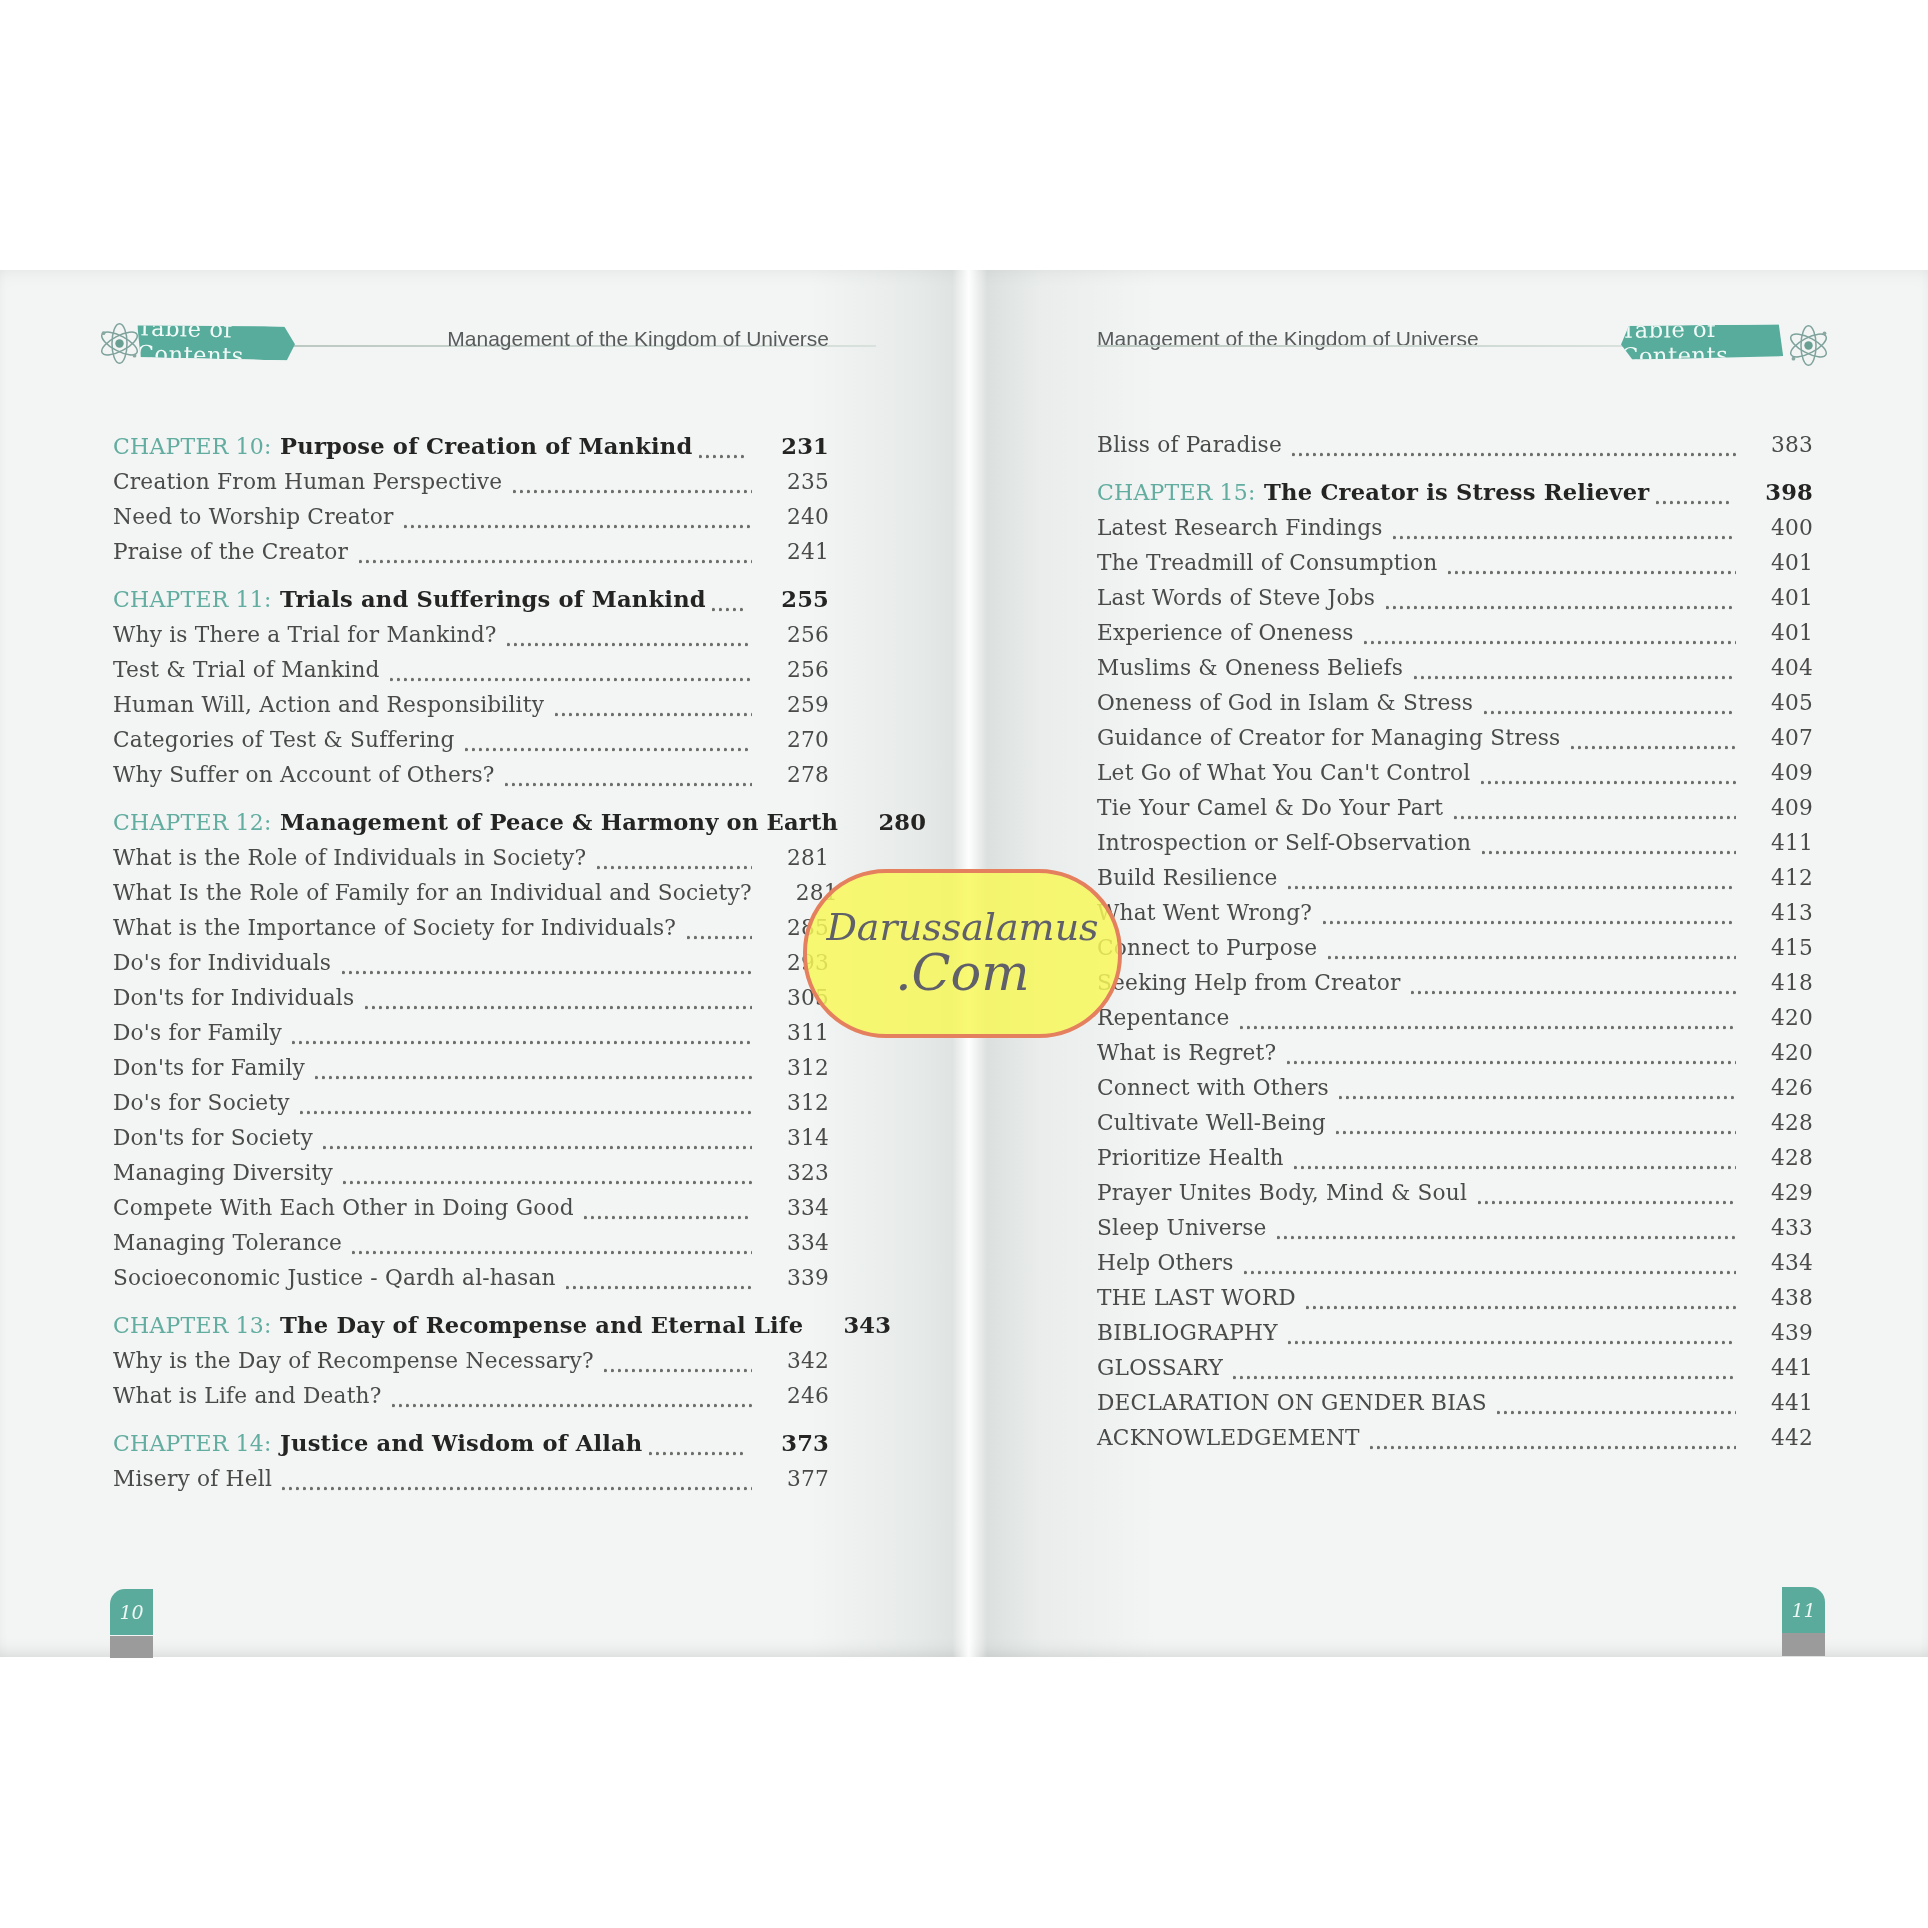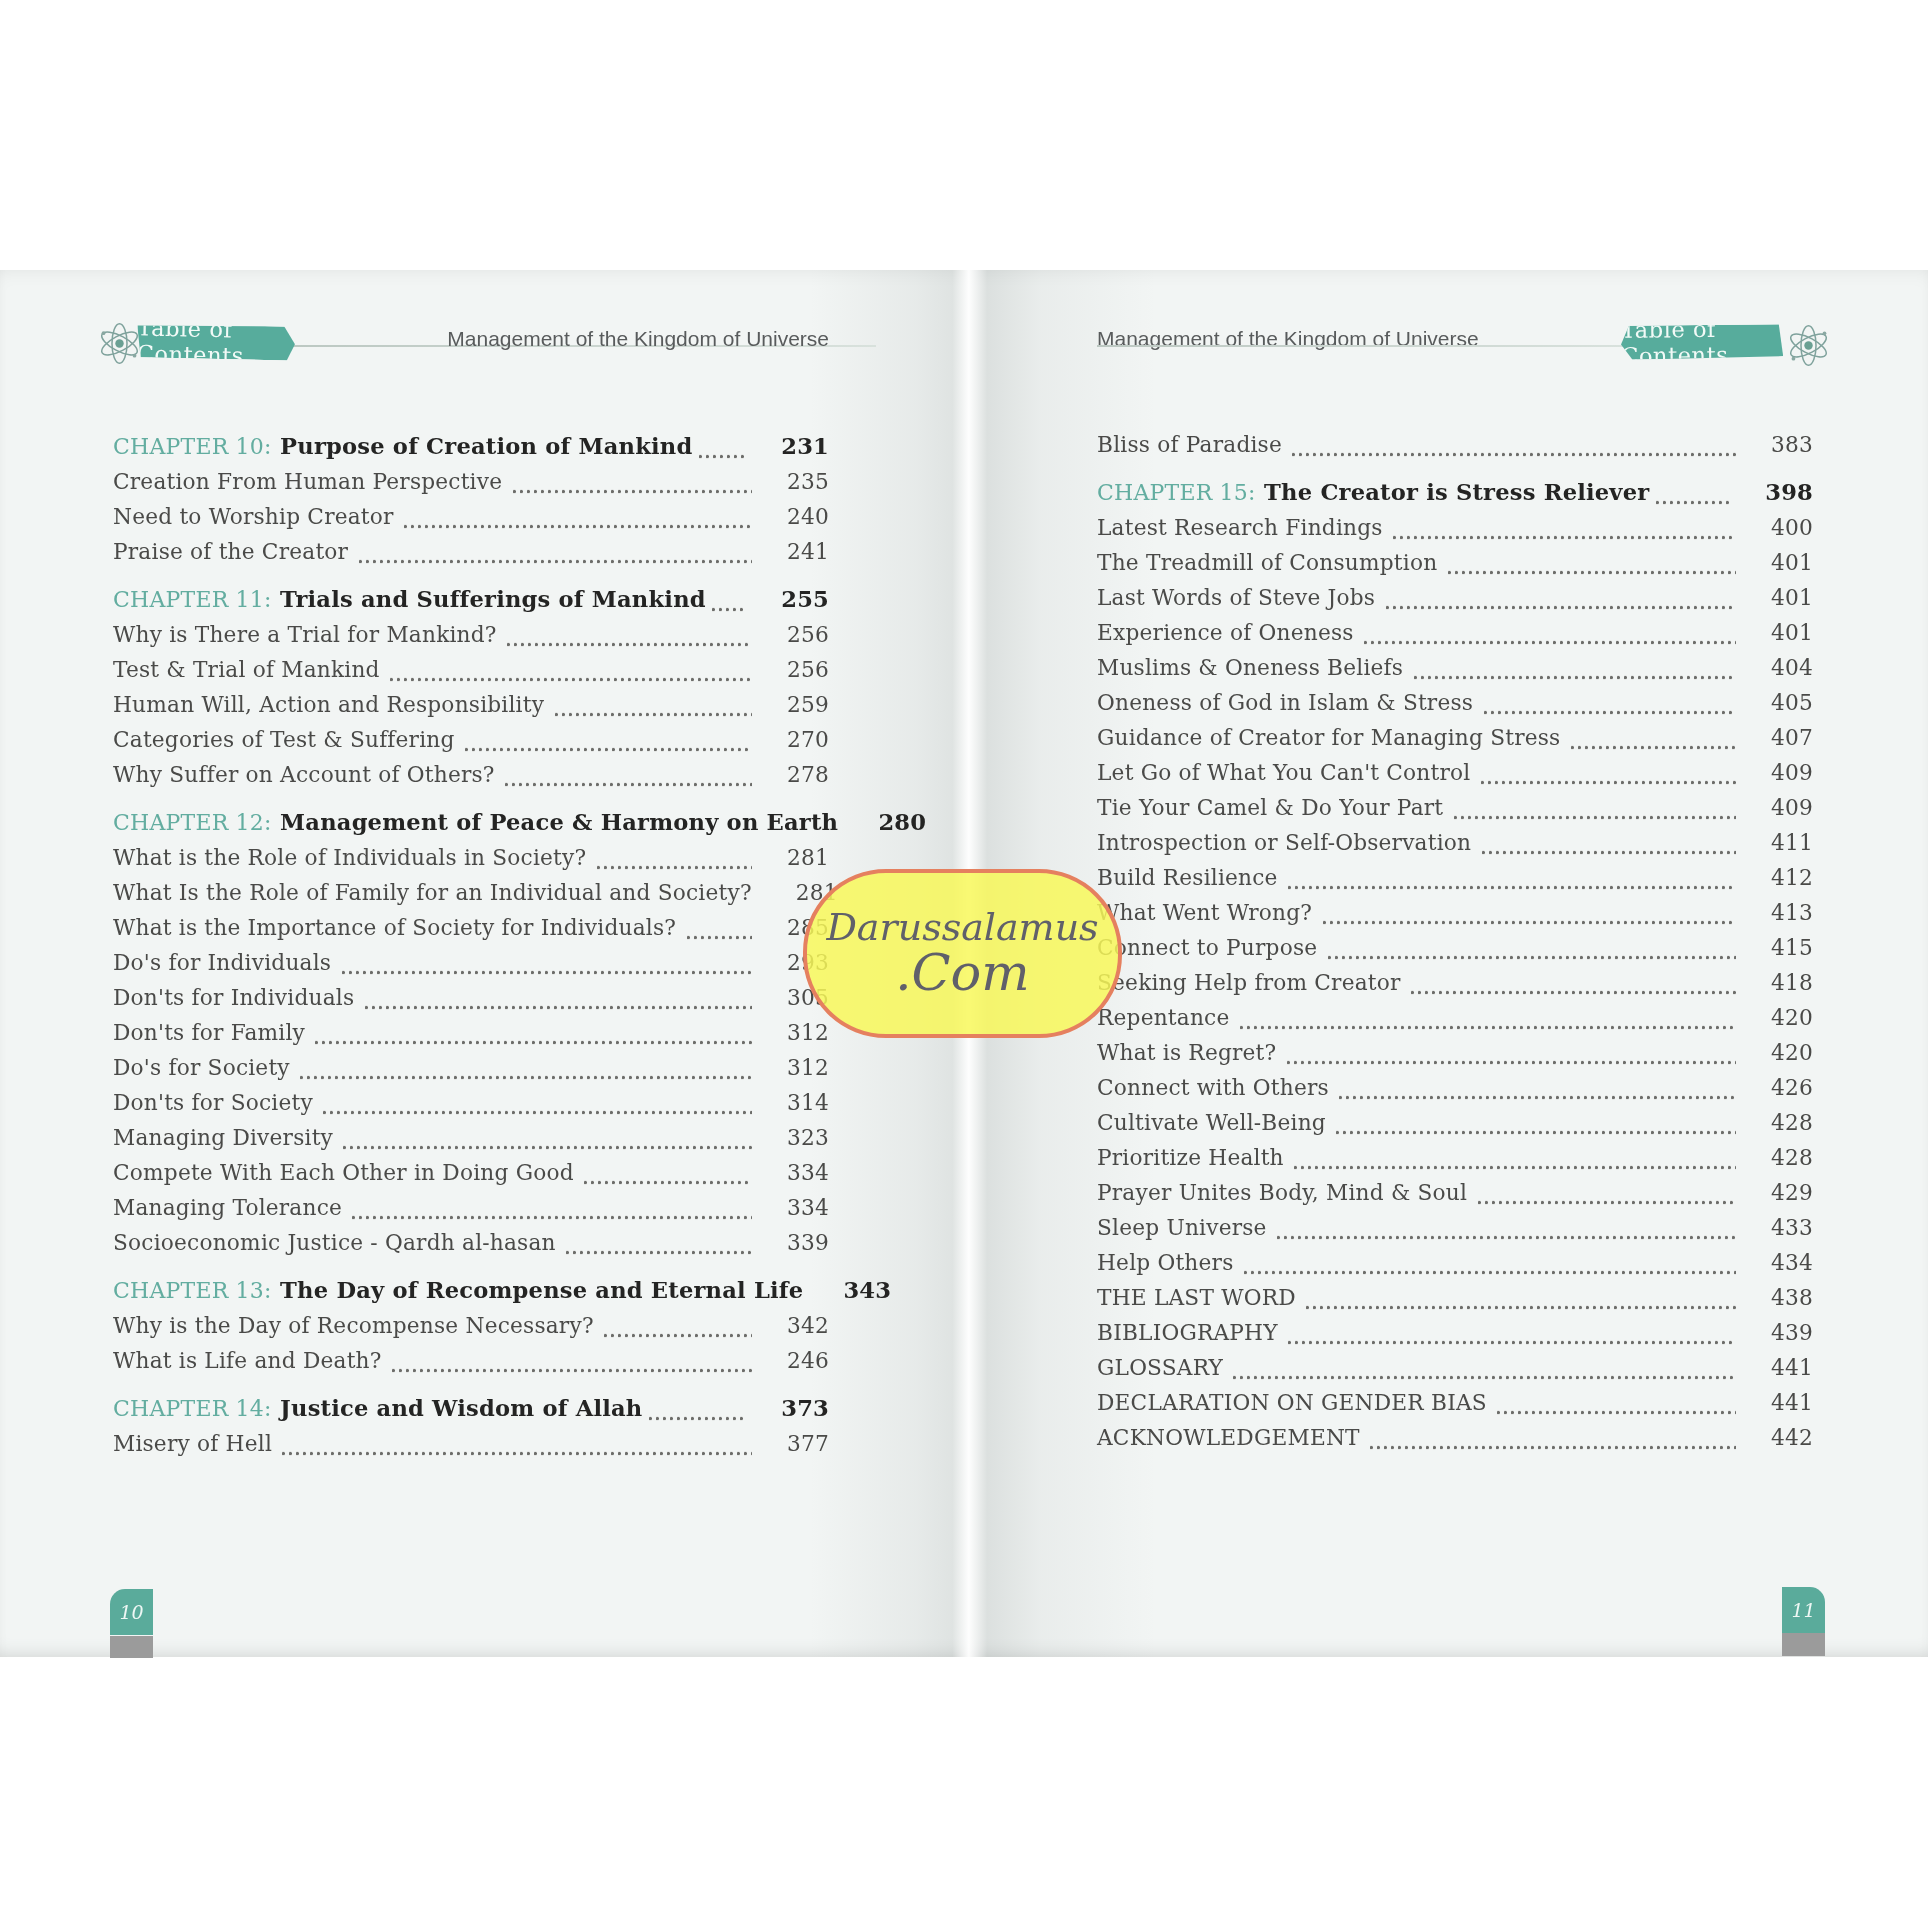--- a/index.html
+++ b/index.html
@@ -210,20 +210,26 @@
       <span class="page-no">293</span>
     </li>
     <li class="row item">
 
       <span class="title">Don'ts for Individuals</span>
       <span class="leader"></span>
       <span class="page-no">305</span>
     </li>
     <li class="row item">
 
+      <span class="title">Do's for Family</span>
+      <span class="leader"></span>
+      <span class="page-no">311</span>
+    </li>
+    <li class="row item">
+
       <span class="title">Don'ts for Family</span>
       <span class="leader"></span>
       <span class="page-no">312</span>
     </li>
     <li class="row item">
 
       <span class="title">Do's for Society</span>
       <span class="leader"></span>
       <span class="page-no">312</span>
     </li>

